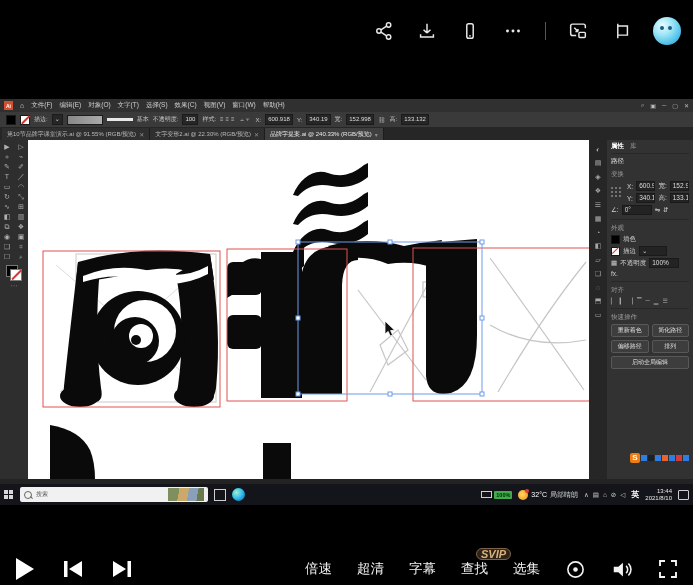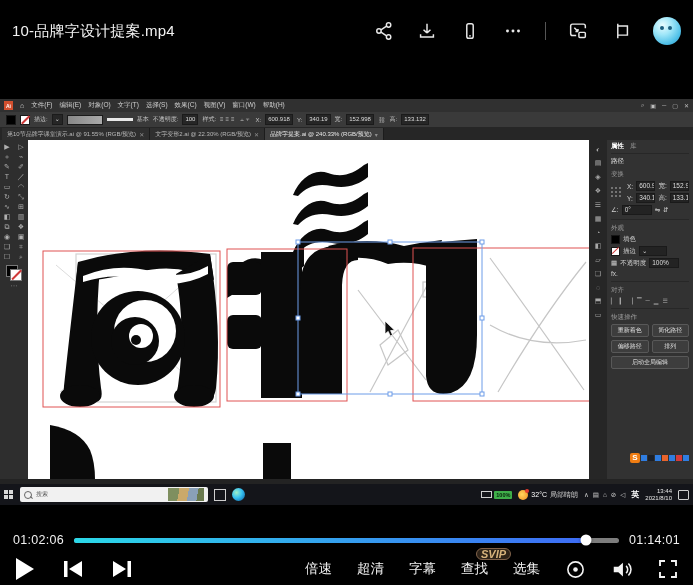--- a/index.html
+++ b/index.html
@@ -115,21 +115,20 @@
   .ctrl-right{margin-left:auto;display:flex;align-items:center;gap:25px;font-size:13.5px;color:#f2f2f2;}
   .ctrl-text{position:relative;cursor:pointer;white-space:nowrap;}
   .svip-badge{position:absolute;top:-12px;left:15px;background:#2e2318;border:1px solid #80624a;color:#d8b47c;font-size:11px;font-weight:bold;font-style:italic;padding:0 4px;line-height:10px;border-radius:6px;}
 </style>
 </head>
 <body>
 
 <div class="stage">
 
   <header class="titlebar">
-    <div class="tb-title">10-品牌字设计提案.mp4</div>
     <div class="tb-icons">
       <svg width="22" height="22" viewBox="0 0 24 24" fill="none" stroke="#e8e8e8" stroke-width="1.6">
         <circle cx="17" cy="5.5" r="2.4"></circle>
           <circle cx="6.5" cy="12" r="2.4"></circle>
           <circle cx="17" cy="18.5" r="2.4"></circle>
         <path d="M8.7 10.8 L14.8 6.7 M8.7 13.2 L14.8 17.3"></path>
       </svg>
       <svg width="22" height="22" viewBox="0 0 24 24" fill="none" stroke="#e8e8e8" stroke-width="1.6">
         <path d="M12 4 V14 M12 14 L8.2 10.6 M12 14 L15.8 10.6"></path>
           <path d="M5 15.5 V18.5 H19 V15.5"></path>
@@ -478,28 +477,20 @@
         <span class="tk-lang">英</span>
         <div class="tk-clock">
           <div>13:44</div>
           <div>2021/8/10</div>
         </div>
         <span class="tk-notif"></span>
       </div>
     </div>
   </div>
 
-  <div class="progress-row">
-    <span class="time">01:02:06</span>
-    <div class="progress-bar" id="progress-bar">
-      <div class="progress-fill" id="progress-fill" style="width: 94%;"></div>
-      <div class="progress-knob" id="progress-knob" style="left: 94%;"></div>
-    </div>
-    <span class="time">01:14:01</span>
-  </div>
 
   <div class="controls-row">
     <div class="ctrl-left">
       <svg width="20" height="24" viewBox="0 0 20 24" fill="#fff">
           <polygon points="1,1 1,23 19,12"></polygon>
         </svg>
       <svg width="22" height="20" viewBox="0 0 22 20" fill="#fff">
           <rect x="2" y="2" width="3.5" height="16"></rect>
           <polygon points="20,2 20,18 7,10"></polygon>
         </svg>

